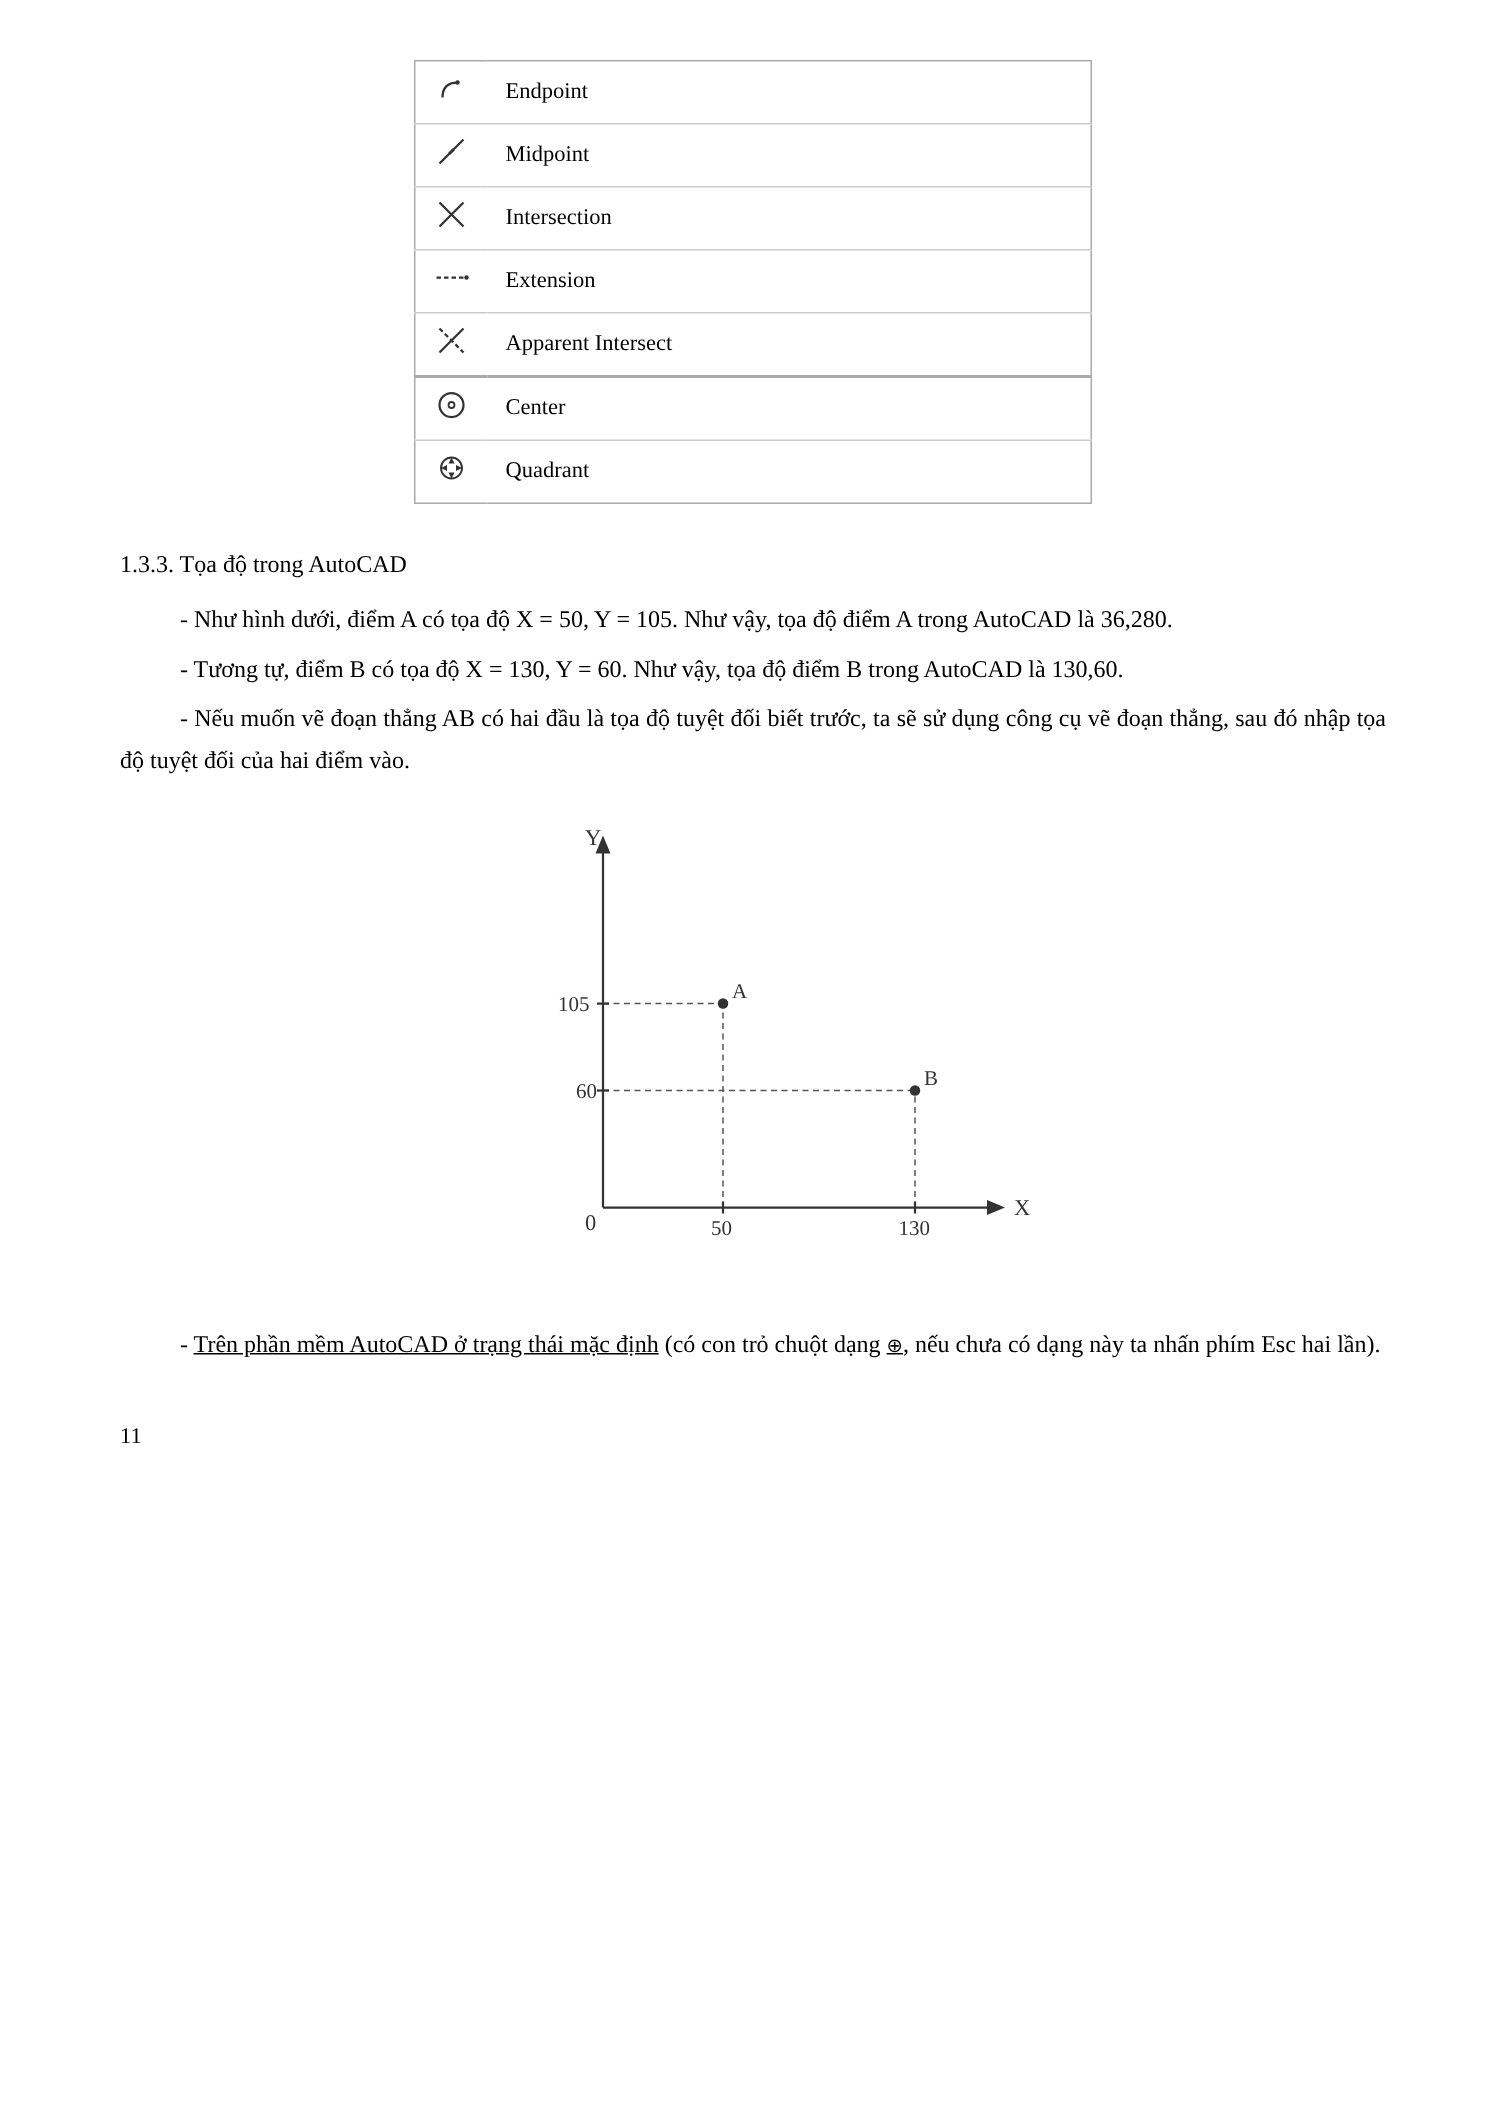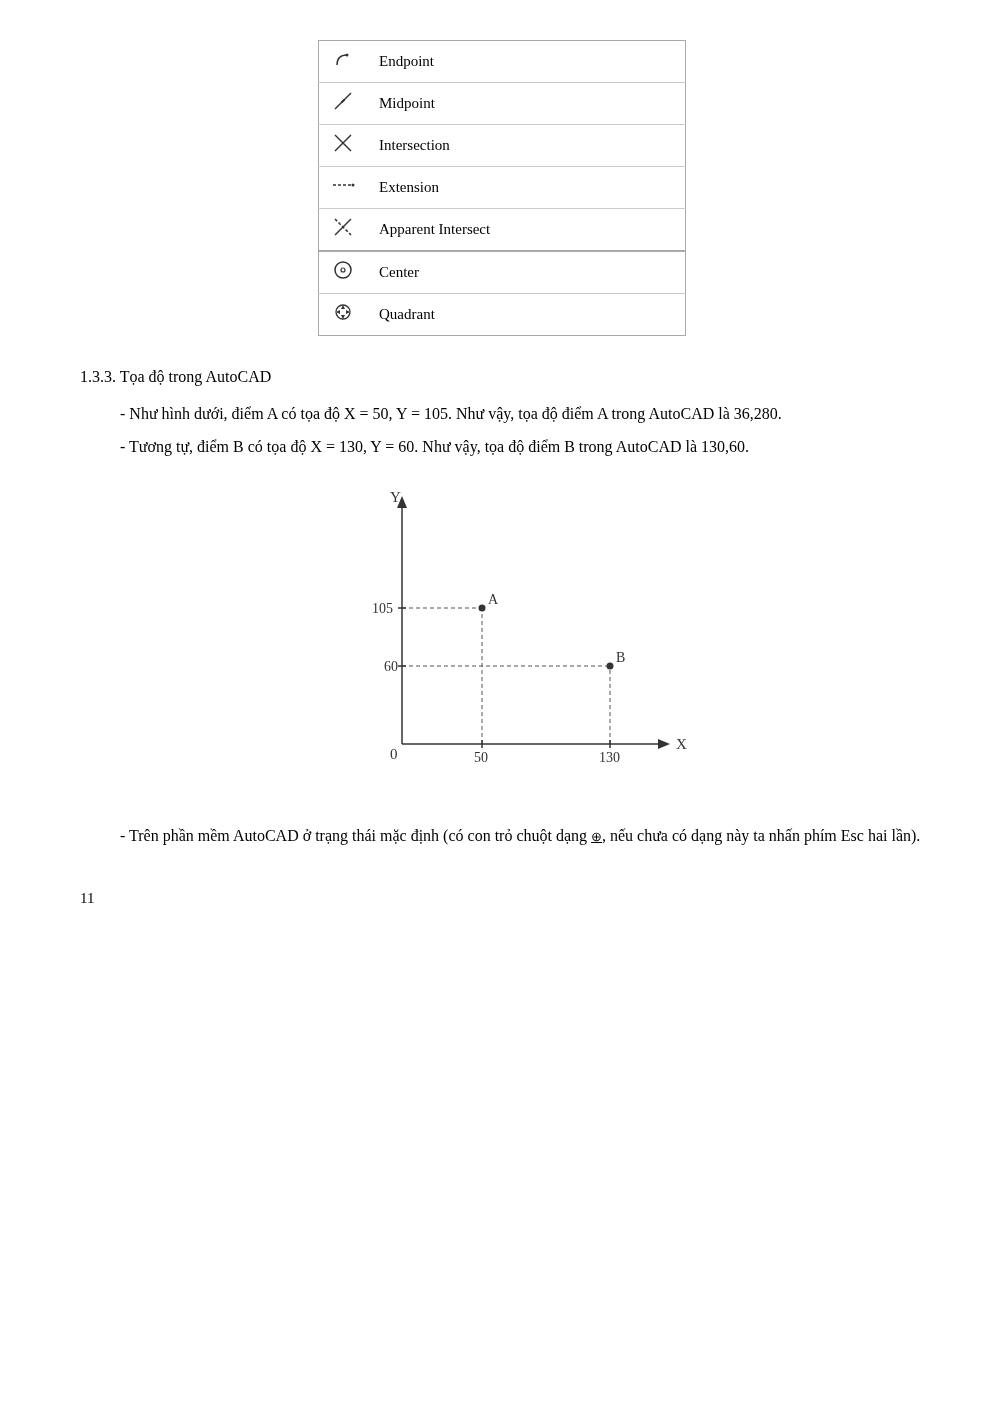--- a/index.html
+++ b/index.html
@@ -21,21 +21,21 @@
     
     .snap-table-wrapper {
       display: flex;
       justify-content: center;
       margin-bottom: 32px;
     }
 
     .snap-table {
       border: 1.5px solid #aaa;
       border-collapse: collapse;
-      width: 368px;
+      width: 452px;
     }
 
     .snap-table tr {
       border-bottom: 1px solid #ccc;
     }
 
     .snap-table tr:last-child {
       border-bottom: none;
     }
 
@@ -83,20 +83,21 @@
       height: 320px;
     }
 
     
     .page-number {
       margin-top: 40px;
       font-size: 15px;
     }
 
     .underline {
+      text-decoration: underline;
     }
   </style>
 </head>
 <body>
 
 <div class="page-content">
 
   <div class="snap-table-wrapper">
     <table class="snap-table">
       <tbody>
@@ -174,20 +175,21 @@
           <td>Quadrant</td>
         </tr>
       </tbody>
     </table>
   </div>
 
   <p class="section-heading">1.3.3. Tọa độ trong AutoCAD</p>
 
   <p class="body-para-dash">- Như hình dưới, điểm A có tọa độ X = 50, Y = 105. Như vậy, tọa độ điểm A trong AutoCAD là 36,280.</p>
   <p class="body-para-dash">- Tương tự, điểm B có tọa độ X = 130, Y = 60. Như vậy, tọa độ điểm B trong AutoCAD là 130,60.</p>
+  <p class="body-para-dash">- Nếu muốn vẽ đoạn thẳng AB có hai đầu là tọa độ tuyệt đối biết trước, ta sẽ sử dụng công cụ vẽ đoạn thẳng, sau đó nhập tọa độ tuyệt đối của hai điểm vào.</p>
 
   <div class="chart-wrapper">
     <svg class="chart-svg" viewBox="0 0 400 320">
 
       <line x1="100" y1="20" x2="100" y2="260" stroke="#333" stroke-width="1.5"></line>
 
       <polygon points="100,12 95,24 105,24" fill="#333"></polygon>
 
       <line x1="100" y1="260" x2="360" y2="260" stroke="#333" stroke-width="1.5"></line>
 

